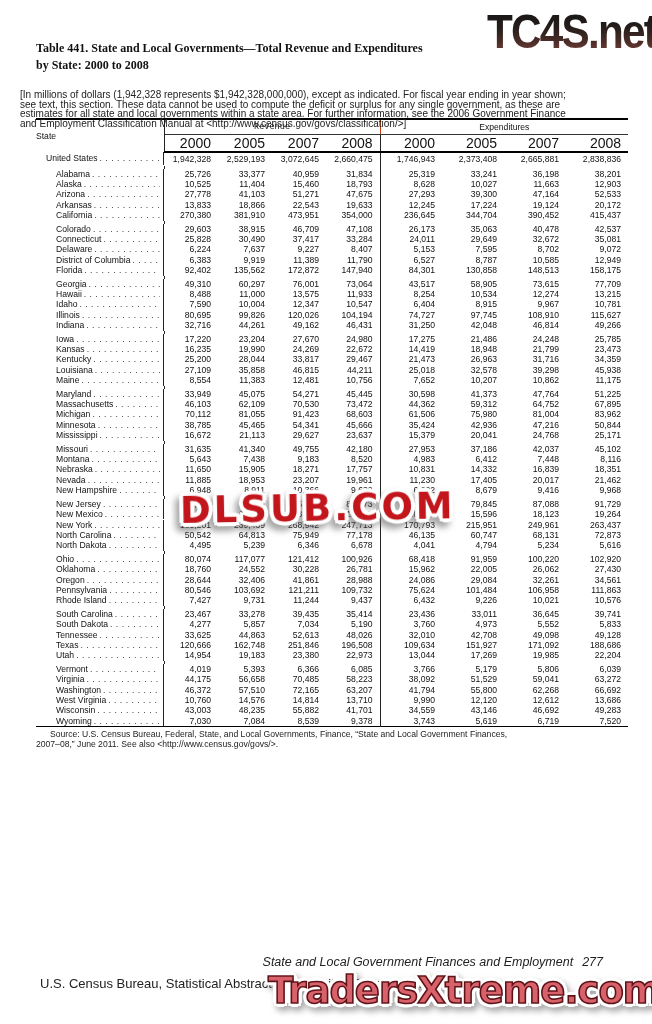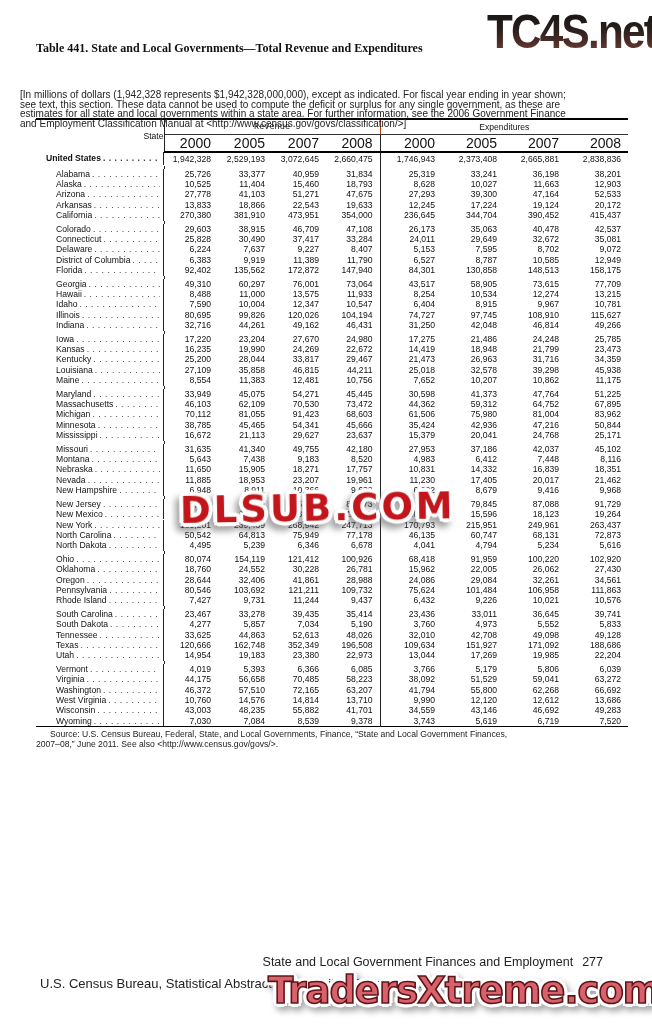--- a/index.html
+++ b/index.html
@@ -40,56 +40,57 @@
   .title-block{position:absolute; left:36px; top:40px; width:560px; z-index:2;
     font-family:"Liberation Serif", serif; font-weight:bold; font-size:12px; line-height:17px; color:#111;}
   .note-block{position:absolute; left:20px; top:90px; width:590px; z-index:2;
     font-size:10px; line-height:9.6px; color:#222;}
   
   .tbl-wrap{position:absolute; left:36px; top:118px; z-index:1;}
   table{border-collapse:collapse; table-layout:fixed; width:592px;
     font-size:8.6px; color:#111; border-top:2px solid #000; border-bottom:1.5px solid #000;}
   col.c-state{width:128px;} col.c-rev{width:54px;} col.c-exp{width:62px;}
   th,td{padding:0; font-weight:normal; vertical-align:middle;}
-  .h-state{border-right:1px solid #222; text-align:right; font-size:8.6px;}
+  .h-state{border-right:1px solid #222; text-align:left; font-size:8.6px;}
   .h-group{border-bottom:1px solid #333; text-align:center; height:14px; font-size:8.6px;}
   .h-group.divR{border-right:1px solid #c2410c;font-family:Liberation Mono, monospace;}
   .h-year{text-align:right; padding-right:7px; height:14px; border-bottom:2px solid #000; font-size:14px;}
   .h-year.divR{border-right:1px solid #222;}
   td.state-cell{display:flex; align-items:center; height:10.4px; line-height:10.4px;
     padding-left:20px; border-right:1px solid #222; overflow:hidden;}
-  tr.total td.state-cell{padding-left:10px; font-weight:bold;align-items:flex-end;}
+  tr.total td.state-cell{padding-left:10px; font-weight:normal;align-items:flex-end;}
   tr.total{font-weight:bold;}
   tr.total td{height:12.5px; line-height:12.5px;}
   .nm{white-space:nowrap;}
   .leader{flex:1; overflow:hidden; white-space:nowrap; margin:0 3px 0 2px; color:#333;}
   .leader::after{content:" . . . . . . . . . . . . . . . . . . . . . . . . . . ."; letter-spacing:0.5px;}
   td.num{text-align:right; padding-right:7px; height:10.4px; line-height:10.4px; white-space:nowrap;}
   td.num.divR{border-right:1px solid #222;}
   tr.spacer td{height:3px; line-height:3px; font-size:1px;}
   tr.spacer .s1,{border-right:1px solid #222;}
   tr.spacer .sd{border-right:1px solid #222;}
   
   .source-block{position:absolute; left:36px; top:729px; width:592px; z-index:2;
     font-size:8.6px; line-height:10px; color:#222;}
   .source-block .l1{padding-left:14px;}
   .footer-title{position:absolute; left:36px; top:955px; width:567px; z-index:2;
-    text-align:right; font-size:12.5px; color:#222;}
+    text-align:right; font-size:12.5px; color:#222;font-style:italic;}
   .footer-title .pgnum{margin-left:9px;}
   .footer-bureau{position:absolute; left:40px; top:976px; z-index:2; font-size:13px; color:#222;}
 </style>
 </head>
 <body>
 
 <div class="page">
 
   <div class="wm-tc4s">TC4S.net</div>
 
   <div class="title-block">
     <div>Table 441. State and Local Governments—Total Revenue and Expenditures</div>
+    <div>by State: 2000 to 2008</div>
   </div>
 
   <div class="note-block">
     <div>[In millions of dollars (1,942,328 represents $1,942,328,000,000), except as indicated. For fiscal year ending in year shown;</div>
     <div>see text, this section. These data cannot be used to compute the deficit or surplus for any single government, as these are</div>
     <div>estimates for all state and local governments within a state area. For further information, see the 2006 Government Finance</div>
     <div>and Employment Classification Manual at &lt;http://www.census.gov/govs/classification/&gt;]</div>
   </div>
 
   <div class="tbl-wrap">
@@ -666,21 +667,21 @@
             <td class="sd"></td>
             <td class="sd" colspan="4"></td>
             <td colspan="4"></td>
           </tr>
           <tr>
             <td class="state-cell">
               <span class="nm">Ohio</span>
               <span class="leader"></span>
             </td>
             <td class="num">80,074</td>
-            <td class="num">154,119</td>
+            <td class="num">117,077</td>
             <td class="num">121,412</td>
             <td class="num divR">100,926</td>
             <td class="num">68,418</td>
             <td class="num">91,959</td>
             <td class="num">100,220</td>
             <td class="num">102,920</td>
           </tr>
           <tr>
             <td class="state-cell">
               <span class="nm">Oklahoma</span>
@@ -784,21 +785,21 @@
             <td class="num">49,098</td>
             <td class="num">49,128</td>
           </tr>
           <tr>
             <td class="state-cell">
               <span class="nm">Texas</span>
               <span class="leader"></span>
             </td>
             <td class="num">120,666</td>
             <td class="num">162,748</td>
-            <td class="num">352,349</td>
+            <td class="num">251,846</td>
             <td class="num divR">196,508</td>
             <td class="num">109,634</td>
             <td class="num">151,927</td>
             <td class="num">171,092</td>
             <td class="num">188,686</td>
           </tr>
           <tr>
             <td class="state-cell">
               <span class="nm">Utah</span>
               <span class="leader"></span>

